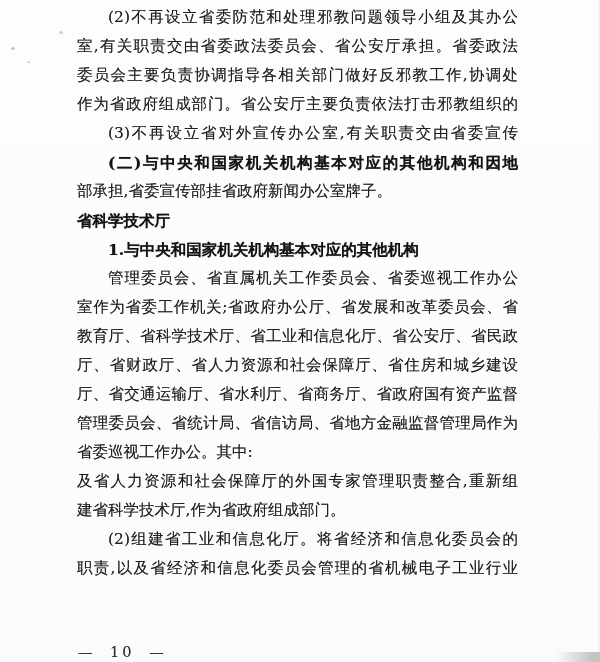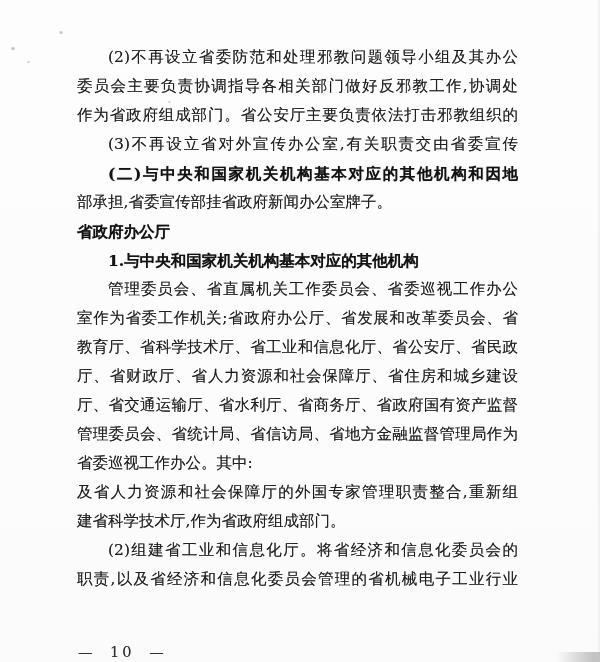--- a/index.html
+++ b/index.html
@@ -15,21 +15,20 @@
     width: 600px;
     height: 662px;
     background: linear-gradient(180deg, #fdfdfd 0%, #fcfcfc 60%, #fbfbfb 100%);
     font-family: "DejaVu Serif", serif;
   }
   .text-block {
     position: absolute;
     left: 77px;
     top: 3px;
     width: 441px;
-    margin-top: 40px;
   }
   .line {
     font-size: 15.5px;
     line-height: 29px;
     height: 29px;
     color: #1e1e1e;
     text-align: justify;
     letter-spacing: 0;
     font-feature-settings: "halt" 1;
     text-shadow: 0 0 0.6px rgba(35,35,35,0.55);
@@ -86,26 +85,27 @@
     background: linear-gradient(to right, rgba(230,230,230,0), #ededed);
   }
 </style>
 </head>
 <body>
 
 <div class="page">
 
   <div class="text-block">
     <div class="line indent j">(2)不再设立省委防范和处理邪教问题领导小组及其办公</div>
+    <div class="line j">室,有关职责交由省委政法委员会、省公安厅承担。省委政法</div>
     <div class="line j">委员会主要负责协调指导各相关部门做好反邪教工作,协调处</div>
     <div class="line j">作为省政府组成部门。省公安厅主要负责依法打击邪教组织的</div>
     <div class="line indent j">(3)不再设立省对外宣传办公室,有关职责交由省委宣传</div>
     <div class="line indent j bold">(二)与中央和国家机关机构基本对应的其他机构和因地</div>
     <div class="line">部承担,省委宣传部挂省政府新闻办公室牌子。</div>
-    <div class="line bold">省政府办公厅</div>
+    <div class="line bold">省科学技术厅</div>
     <div class="line indent bold">1.与中央和国家机关机构基本对应的其他机构</div>
     <div class="line indent j">管理委员会、省直属机关工作委员会、省委巡视工作办公</div>
     <div class="line j">室作为省委工作机关;省政府办公厅、省发展和改革委员会、省</div>
     <div class="line j">教育厅、省科学技术厅、省工业和信息化厅、省公安厅、省民政</div>
     <div class="line j">厅、省财政厅、省人力资源和社会保障厅、省住房和城乡建设</div>
     <div class="line j">厅、省交通运输厅、省水利厅、省商务厅、省政府国有资产监督</div>
     <div class="line j">管理委员会、省统计局、省信访局、省地方金融监督管理局作为</div>
     <div class="line">省委巡视工作办公。其中:</div>
     <div class="line j">及省人力资源和社会保障厅的外国专家管理职责整合,重新组</div>
     <div class="line">建省科学技术厅,作为省政府组成部门。</div>

